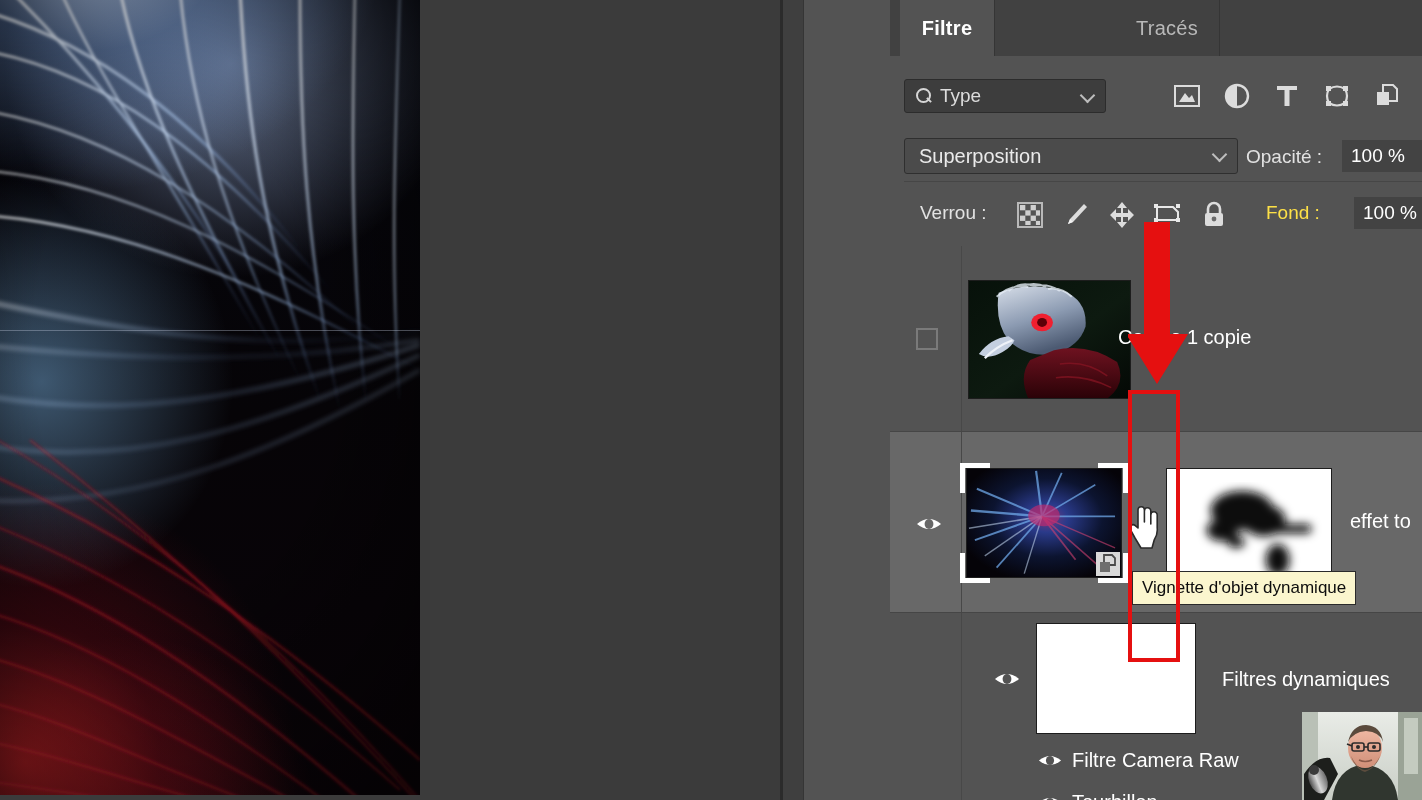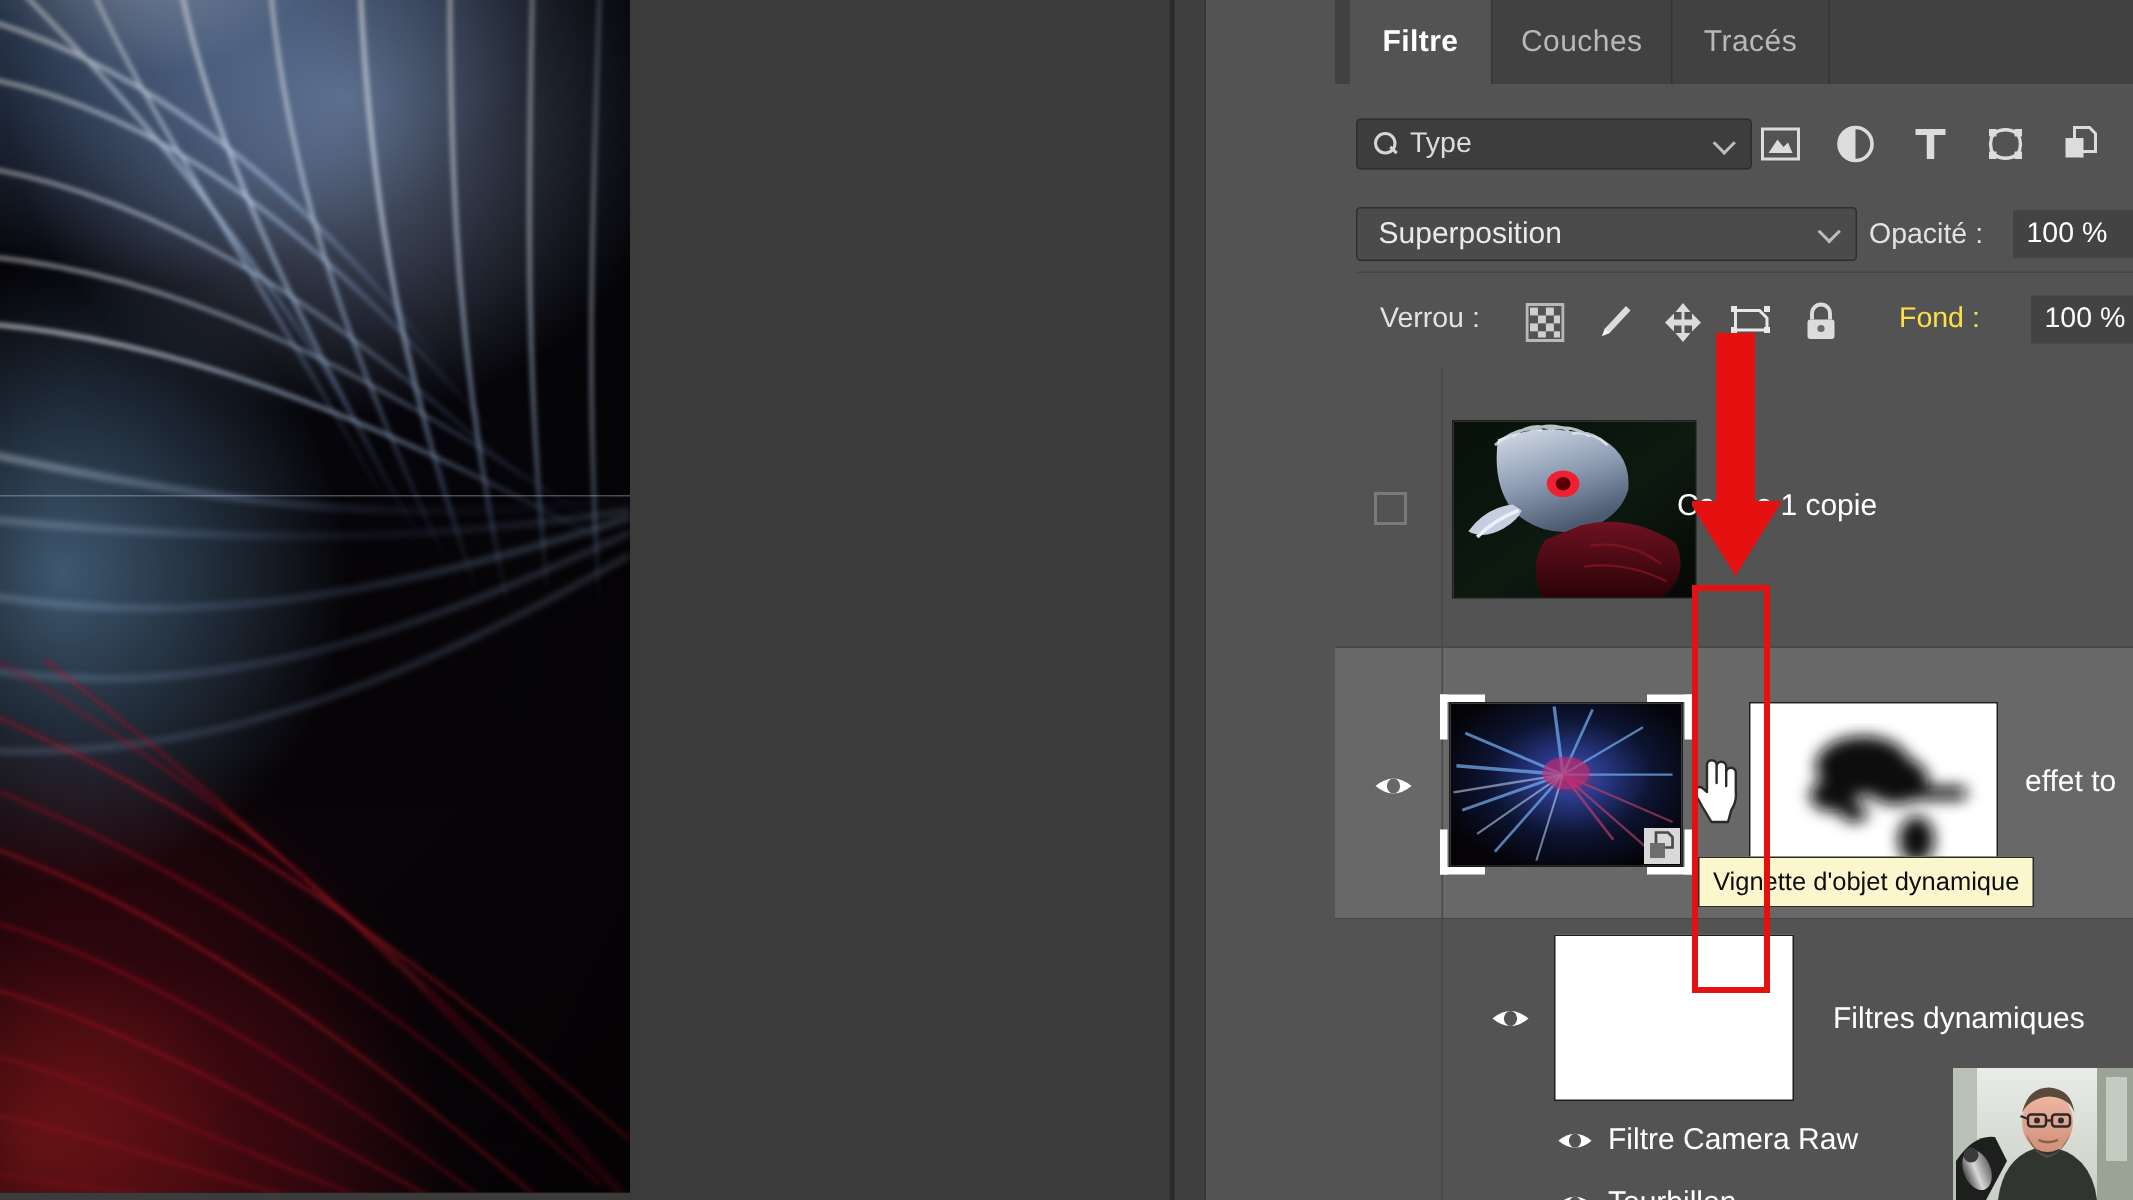--- a/index.html
+++ b/index.html
@@ -54,21 +54,21 @@
   }
   .tab.active { background:#535353; color:#ffffff; font-weight:bold; }
   #tab0 { left:10px; width:95px; }
   #tab1 { left:105px; width:120px; }
   #tab2 { left:225px; width:105px; }
   .tabbar-rest { position:absolute; left:330px; top:0; width:202px; height:56px; background:#414141; }
 
   
   .filterrow { position:absolute; left:0; top:56px; width:532px; height:70px; }
   .filterbox {
-    position:absolute; left:14px; top:23px; width:264px; height:34px;
+    position:absolute; left:14px; top:23px; width:202px; height:34px;
     background:#3d3d3d; border:1px solid #2c2c2c; border-radius:3px;
     display:flex; align-items:center;
   }
   .srch-icon { margin-left:10px; width:18px; height:18px; position:relative; }
   .srch-icon::before {
     content:""; position:absolute; left:1px; top:1px; width:11px; height:11px;
     border:2px solid #d6d6d6; border-radius:50%;
   }
   .srch-icon::after {
     content:""; position:absolute; left:11px; top:12px; width:6px; height:2px;
@@ -225,23 +225,20 @@
   </div>
   <div class="panel-gap"></div>
 
   <div class="panel">
 
     <div class="tabbar">
       <div class="tabbar-rest"></div>
       <div class="tab active" id="tab0">
         <span>Filtre</span>
       </div>
-      <div class="tab" id="tab1">
-        <span>Couches</span>
-      </div>
       <div class="tab" id="tab2">
         <span>Tracés</span>
       </div>
     </div>
 
     <div class="filterrow">
       <div class="filterbox">
         <span class="srch-icon"></span>
         <span class="filter-label">Type</span>
         <span class="chev"></span>

